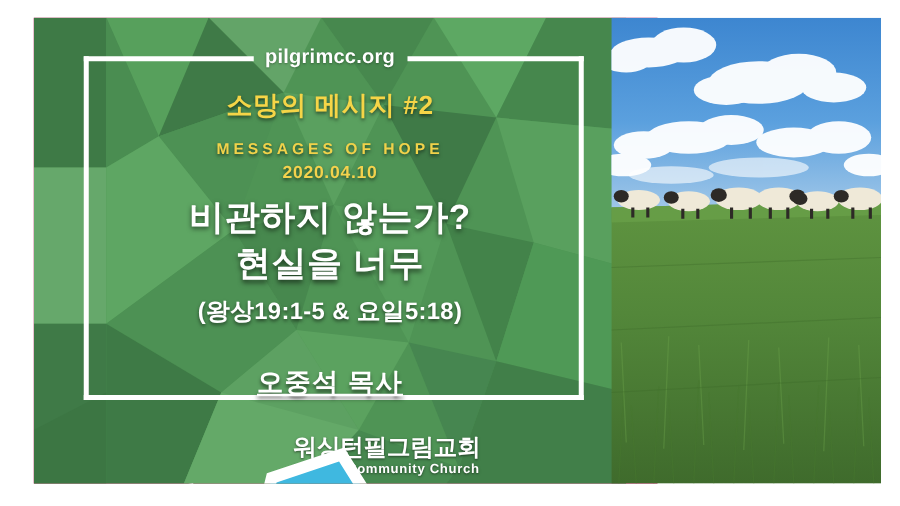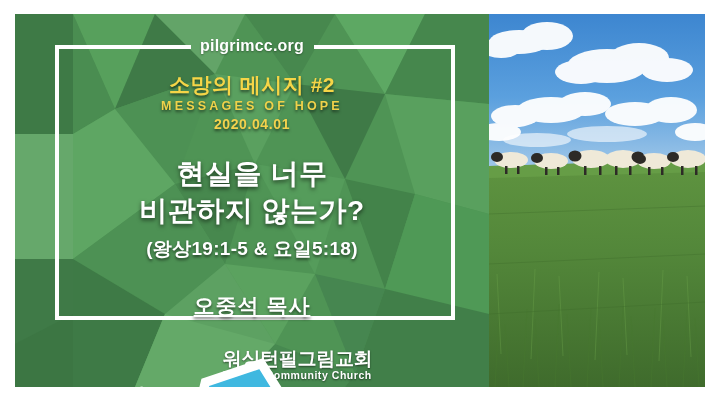--- a/index.html
+++ b/index.html
@@ -5,39 +5,39 @@
   * { margin:0; padding:0; box-sizing:border-box; }
   html,body { width:720px; height:405px; background:#ffffff;
     font-family:"Liberation Sans","DejaVu Sans",sans-serif; overflow:hidden; }
 
   .slide { position:absolute; left:0; top:0; width:720px; height:405px; background:#ffffff; }
 
   
   .content { position:absolute; left:15px; top:14px; width:690px; height:373px; overflow:hidden; }
 
   
-  .green-panel { position:absolute; left:0; top:0; width:499px; height:373px;
+  .green-panel { position:absolute; left:12px; top:0; width:499px; height:373px;
      background:#be185d; overflow:hidden; }
   .green-panel svg { position:absolute; left:0; top:0; width:474px; height:373px; display:block; }
 
   
   .frame { position:absolute; left:40px; top:31px; width:400px; height:275px;
      border:4px solid #ffffff; }
 
   
   .url { position:absolute; left:0; top:23px; width:474px; text-align:center;
      color:#ffffff; font-size:16px; font-weight:600; letter-spacing:.2px;
      text-shadow:0 1px 2px rgba(0,0,0,.35); }
 
   
   .series { position:absolute; left:0; top:58px; width:474px; text-align:center; }
   .series-ko { color:#f5d547; font-size:21px; font-weight:bold; letter-spacing:.5px;
      text-shadow:0 2px 3px rgba(0,0,0,.55); line-height:1.25; }
   .series-en { color:#f0d24a; font-size:12.5px; font-weight:bold; letter-spacing:3.2px;
-     text-shadow:0 2px 3px rgba(0,0,0,.55); margin-top:1px; }
+     text-shadow:0 2px 3px rgba(0,0,0,.55); margin-top:14px; }
   .series-date { color:#f3d24d; font-size:14px; font-weight:bold; letter-spacing:.6px;
      text-shadow:0 2px 3px rgba(0,0,0,.55); margin-top:3px; }
 
   
   .sermon { position:absolute; left:0; top:142px; width:474px; text-align:center; }
   .sermon-line { color:#ffffff; font-size:28px; font-weight:bold; line-height:1.32;
      letter-spacing:.5px; text-shadow:0 2px 4px rgba(0,0,0,.6); }
   .scripture { color:#ffffff; font-size:19px; font-weight:bold; letter-spacing:.3px;
      margin-top:6px; text-shadow:0 2px 3px rgba(0,0,0,.55); }
 
@@ -100,26 +100,26 @@
         <polygon points="0,330 58,300 58,373 0,373" fill="#3a7341" opacity="0.6"></polygon>
       </svg>
 
       <div class="frame" style="border-top: none;"></div>
 
       <div class="url">pilgrimcc.org</div>
 
       <div class="series">
         <div class="series-ko">소망의 메시지 #2</div>
         <div class="series-en">MESSAGES OF HOPE</div>
-        <div class="series-date">2020.04.01</div>
+        <div class="series-date">2020.04.10</div>
       </div>
 
       <div class="sermon">
+        <div class="sermon-line">비관하지 않는가?</div>
         <div class="sermon-line">현실을 너무</div>
-        <div class="sermon-line">비관하지 않는가?</div>
         <div class="scripture">(왕상19:1-5 &amp; 요일5:18)</div>
       </div>
 
       <div class="speaker">오중석 목사</div>
 
       <div class="logo">
         <span class="logo-mark">
           <svg viewBox="0 0 42 40">
 
             <g stroke="#ffffff" stroke-width="1">

